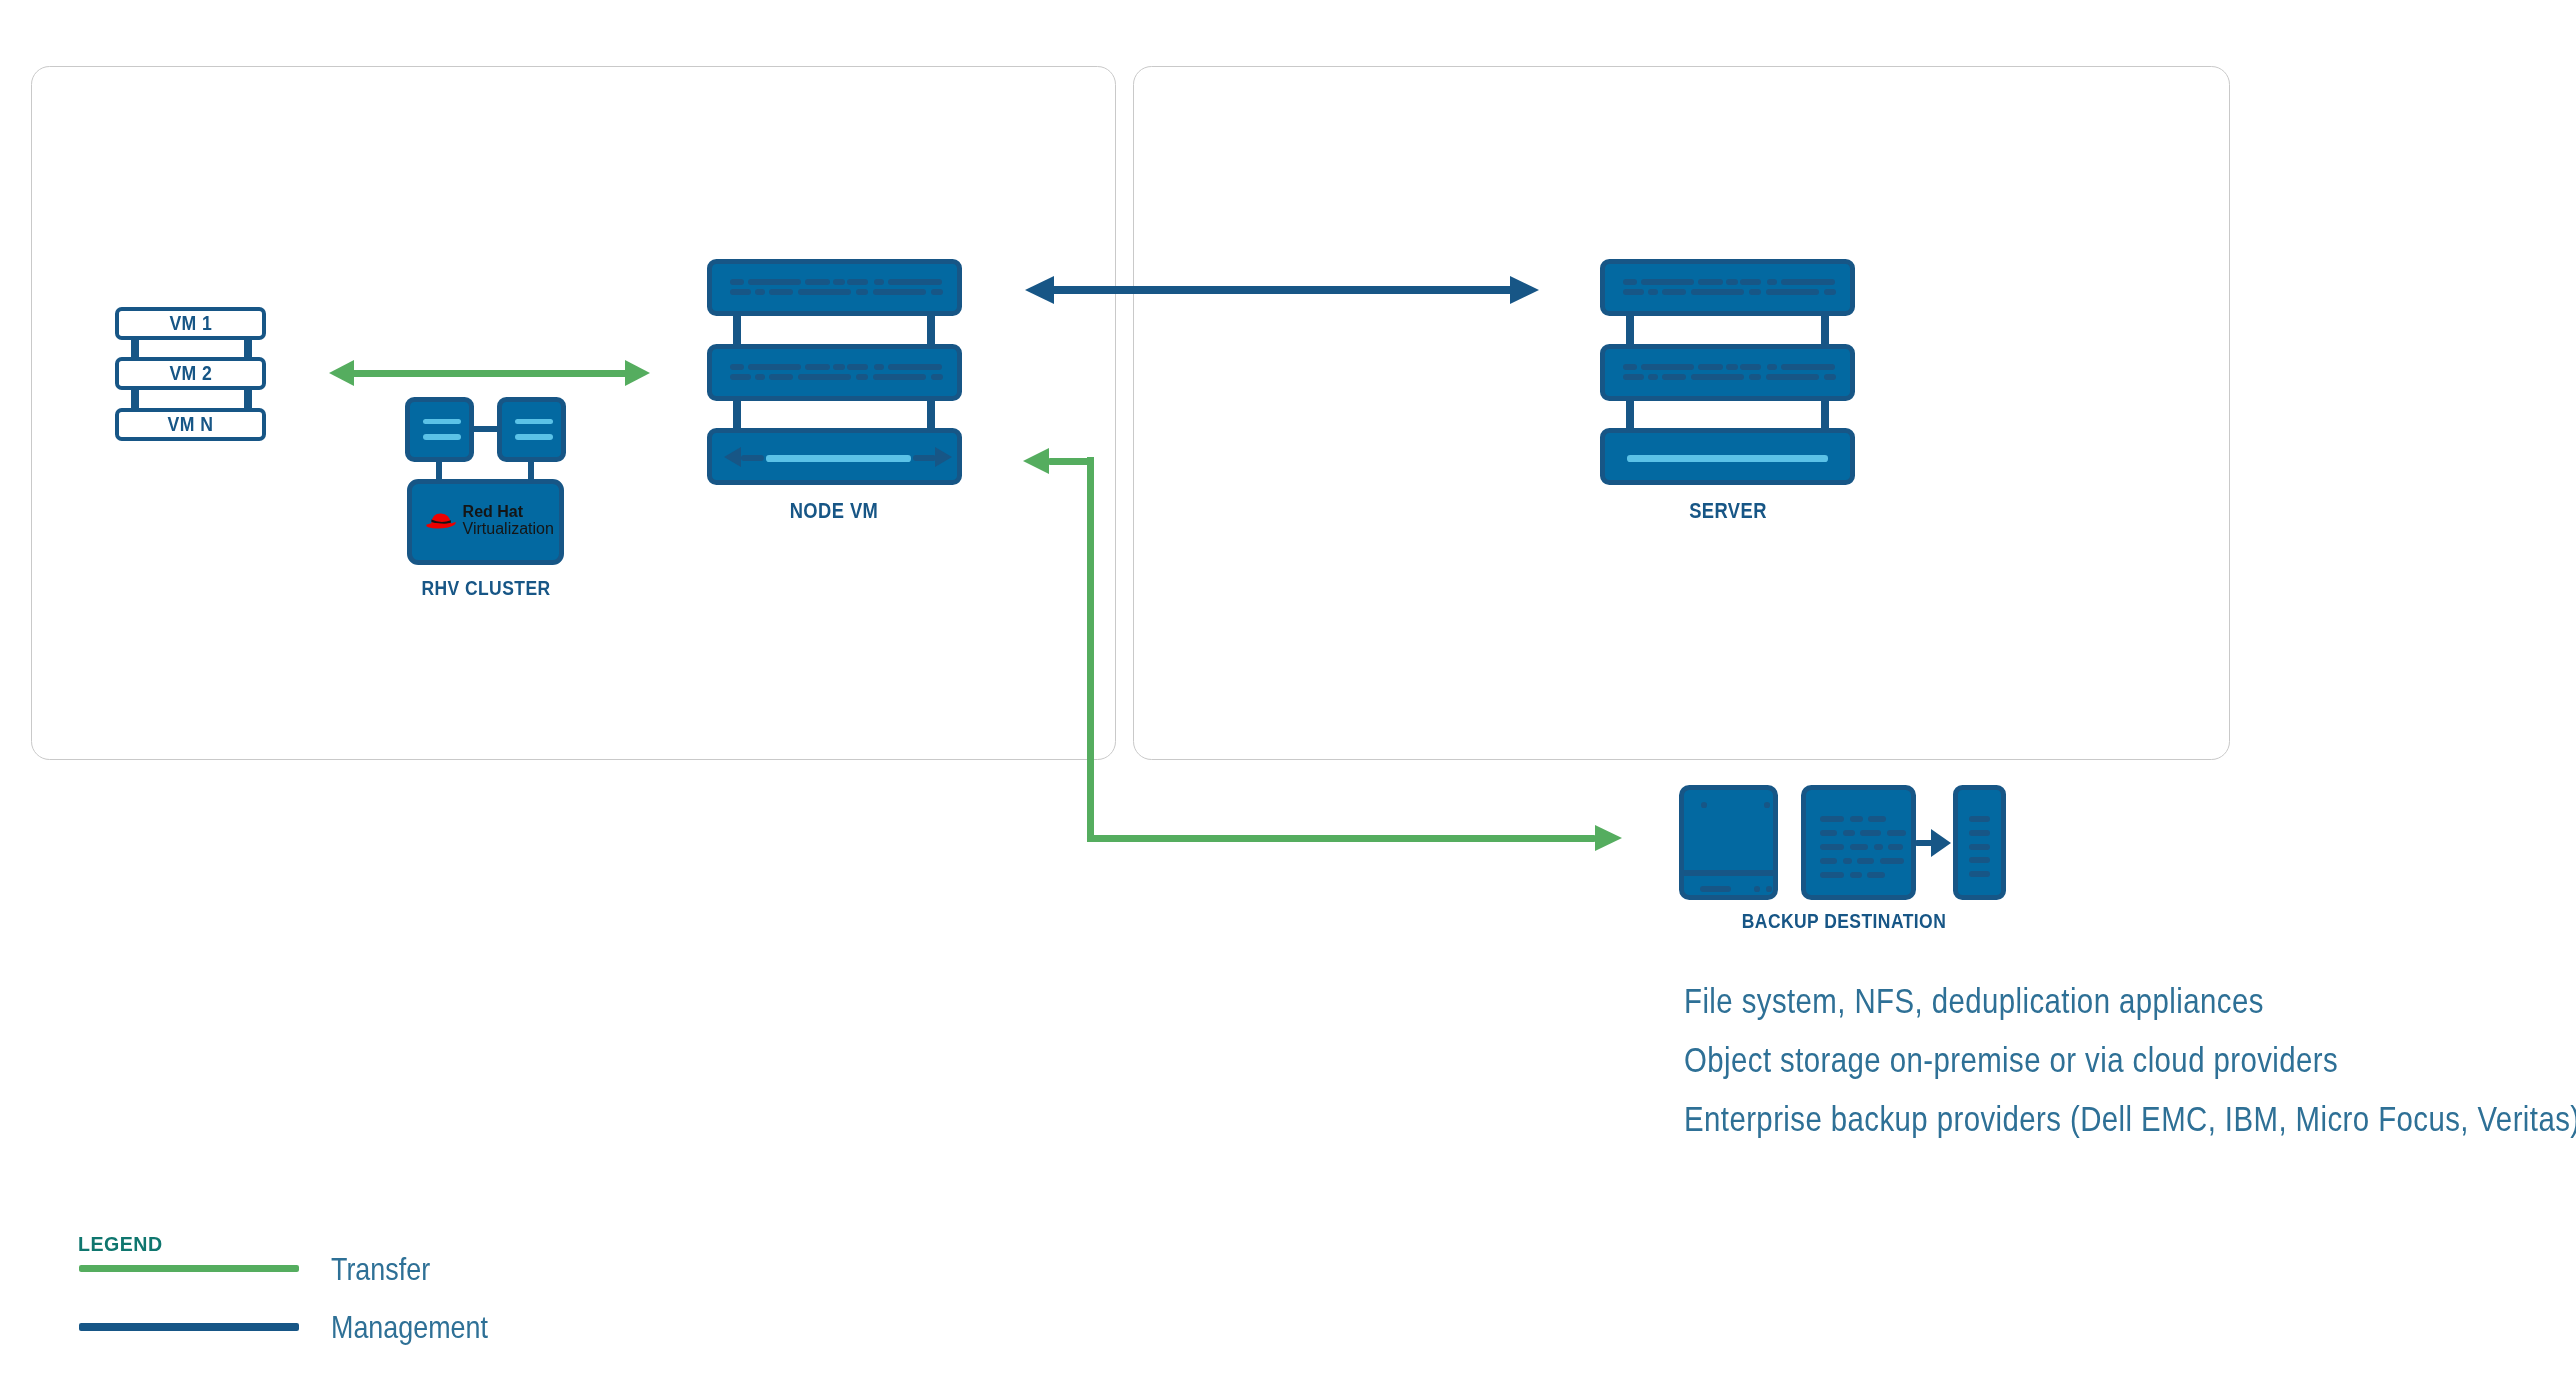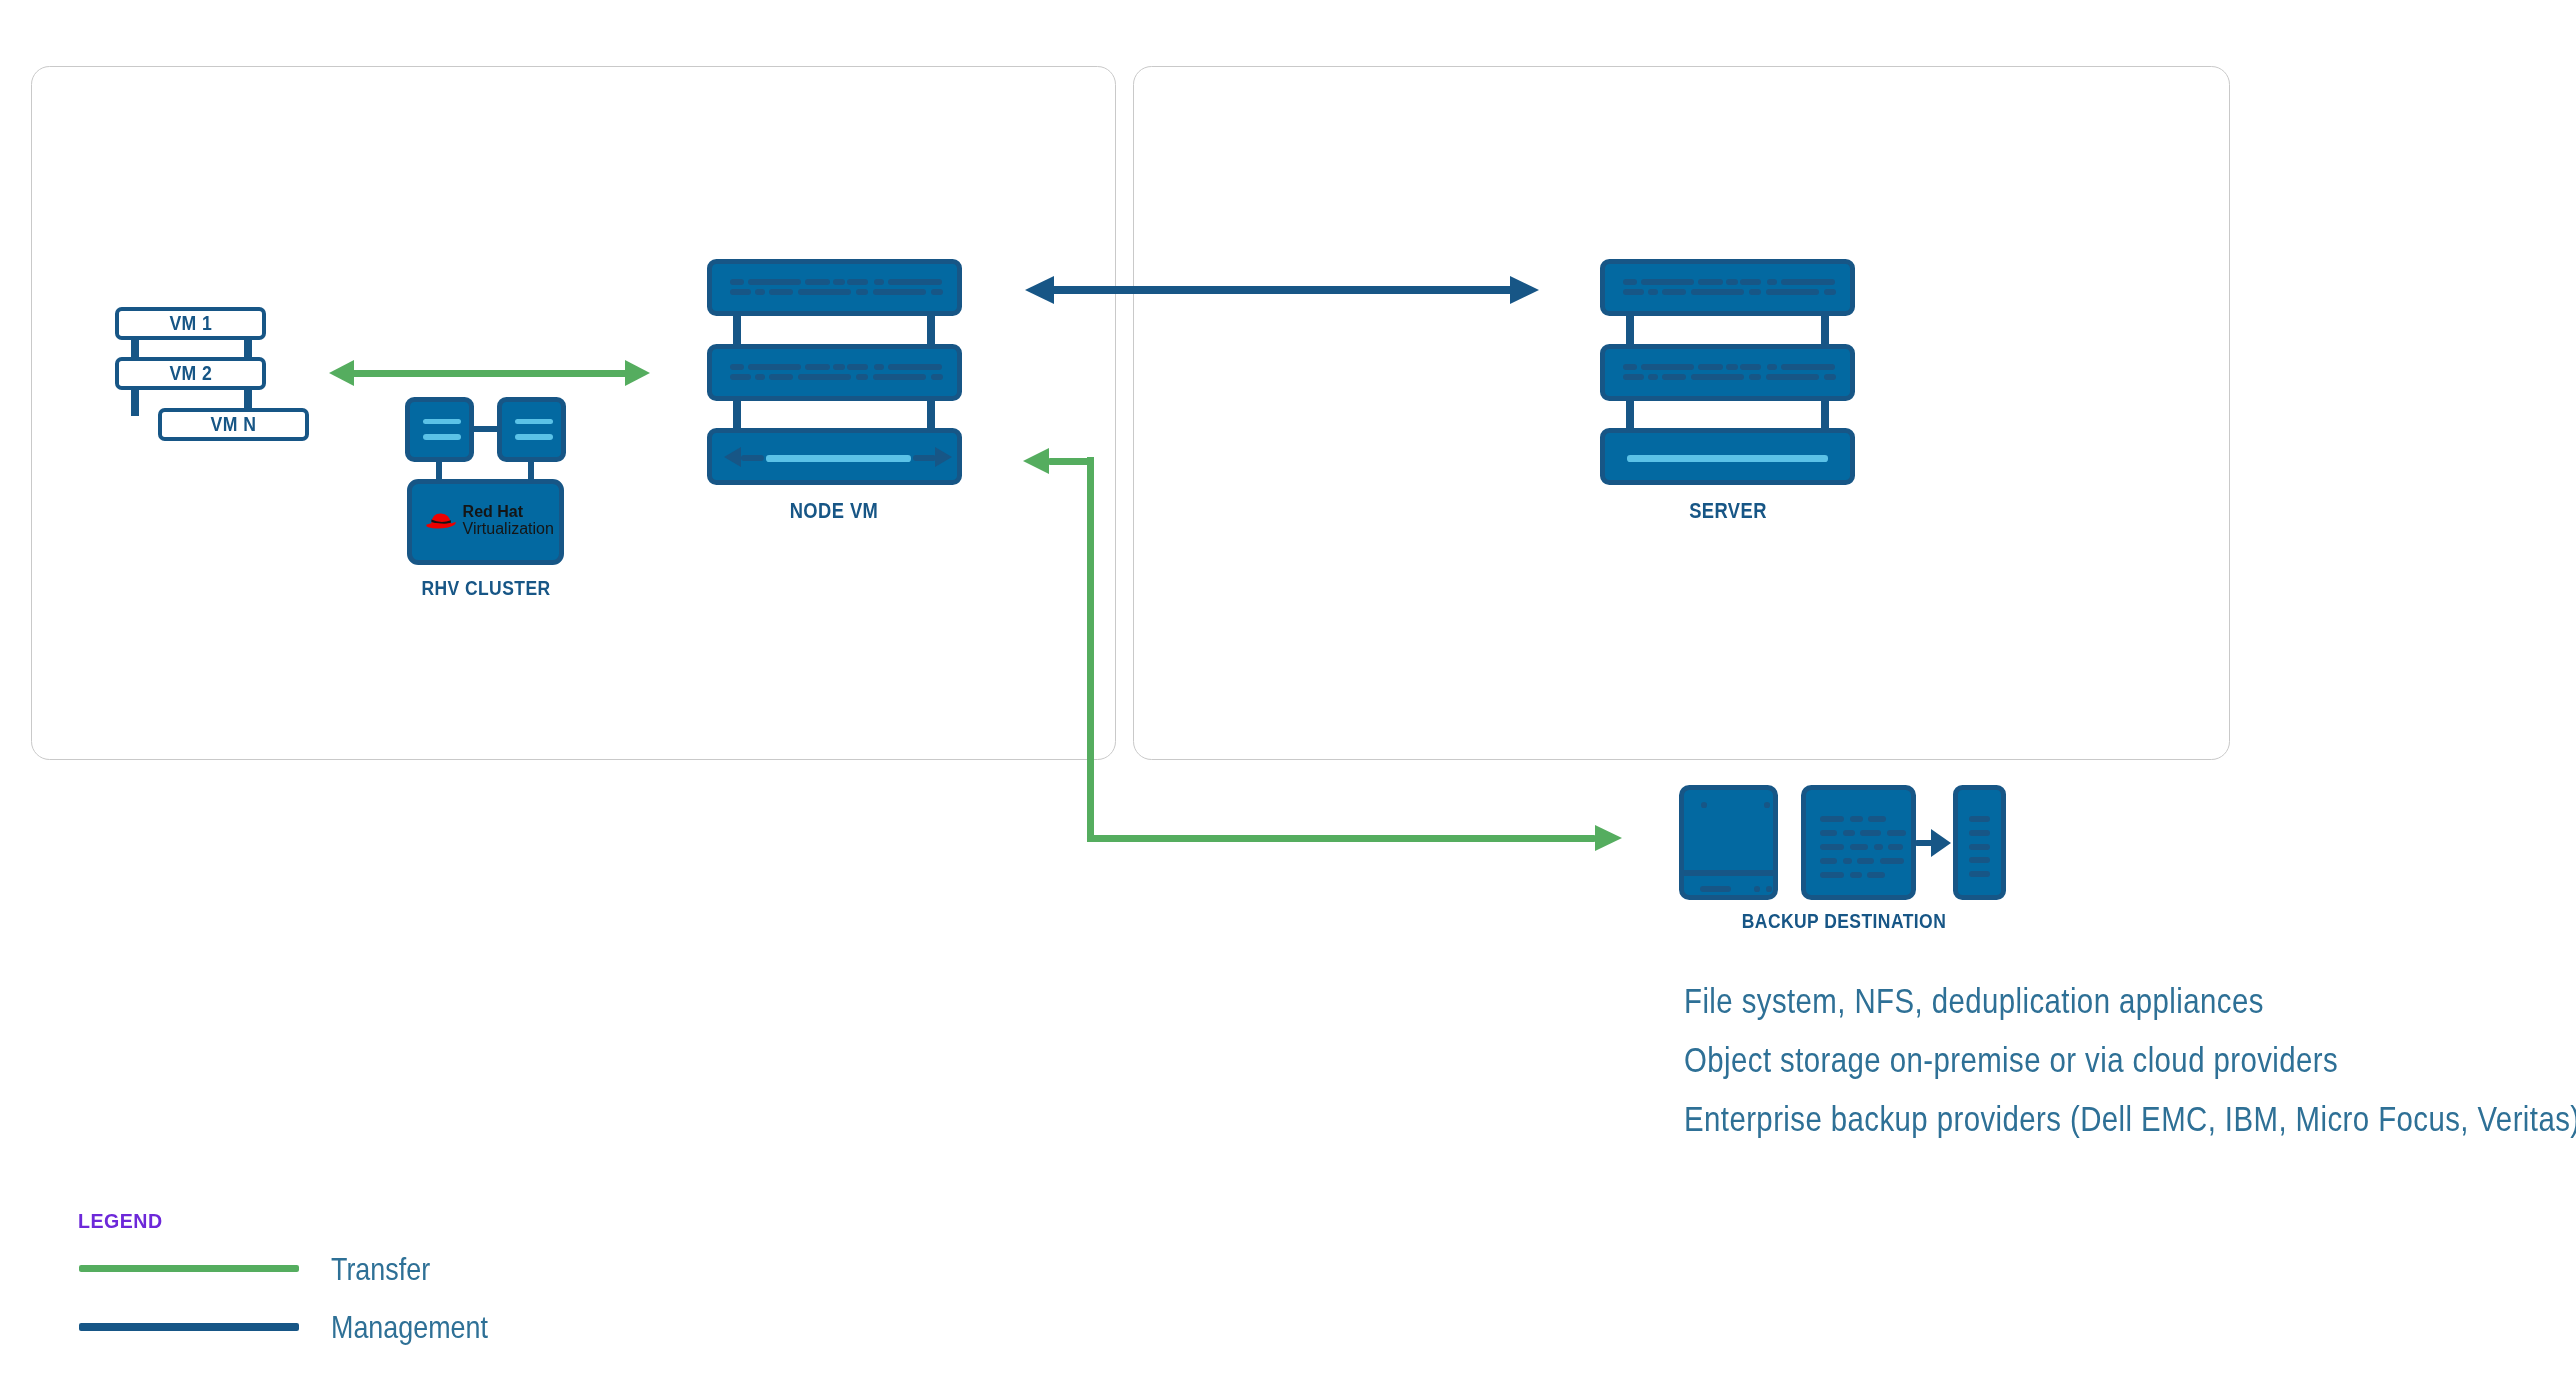--- a/index.html
+++ b/index.html
@@ -33,21 +33,21 @@
   .hline{position:absolute;border-radius:3.6px;}
   .tri{position:absolute;width:0;height:0;}
 
   .dot{position:absolute;border-radius:50%;background:#175686;}
 
   
   .rh-row{position:absolute;display:flex;align-items:center;gap:5.2px;}
   .rh-title{font-size:16px;font-weight:bold;color:#151515;line-height:1.12;letter-spacing:0px;}
   .rh-sub{font-size:16px;font-weight:normal;color:#151515;line-height:1.12;}
 
-  .legend-title{position:absolute;color:#6d28d9;font-weight:bold;font-size:19.6px;letter-spacing:0.5px;}
+  .legend-title{position:absolute;color:#0f766e;font-weight:bold;font-size:19.6px;letter-spacing:0.5px;margin-top:23px;}
   .legend-text{position:absolute;color:#2E7096;font-size:32px;font-weight:300;transform:scaleX(0.84);
                transform-origin:left center;white-space:nowrap;}
 </style>
 </head>
 <body>
 
 <div id="canvas">
 
   <div class="panel" style="left:31px;top:66px;width:1083px;height:692px;"></div>
   <div class="panel" style="left:1133px;top:66px;width:1095px;height:692px;"></div>
@@ -57,21 +57,21 @@
     <div class="connector" style="left:244px;top:330px;width:7.7px;height:36px;"></div>
     <div class="connector" style="left:131px;top:380px;width:7.7px;height:36px;"></div>
     <div class="connector" style="left:244px;top:380px;width:7.7px;height:36px;"></div>
 
     <div class="vmslab" style="left:115px;top:307px;width:151px;height:33px;">
       <span class="vmlabel">VM 1</span>
     </div>
     <div class="vmslab" style="left:115px;top:357px;width:151px;height:33px;">
       <span class="vmlabel">VM 2</span>
     </div>
-    <div class="vmslab" style="left:115px;top:408px;width:151px;height:33px;margin-left:43px;">
+    <div class="vmslab" style="left:115px;top:408px;width:151px;height:33px;">
       <span class="vmlabel">VM N</span>
     </div>
   </div>
 
   <div>
     <div class="hline" style="left:348px;top:370px;width:282px;height:6.7px;background:#55AD5F;"></div>
     <div class="tri" style="left:329px;top:360px;border-top:13.4px solid transparent;border-bottom:13.4px solid transparent;border-right:25px solid #55AD5F;"></div>
     <div class="tri" style="left:625px;top:360px;border-top:13.4px solid transparent;border-bottom:13.4px solid transparent;border-left:25px solid #55AD5F;"></div>
   </div>
 

